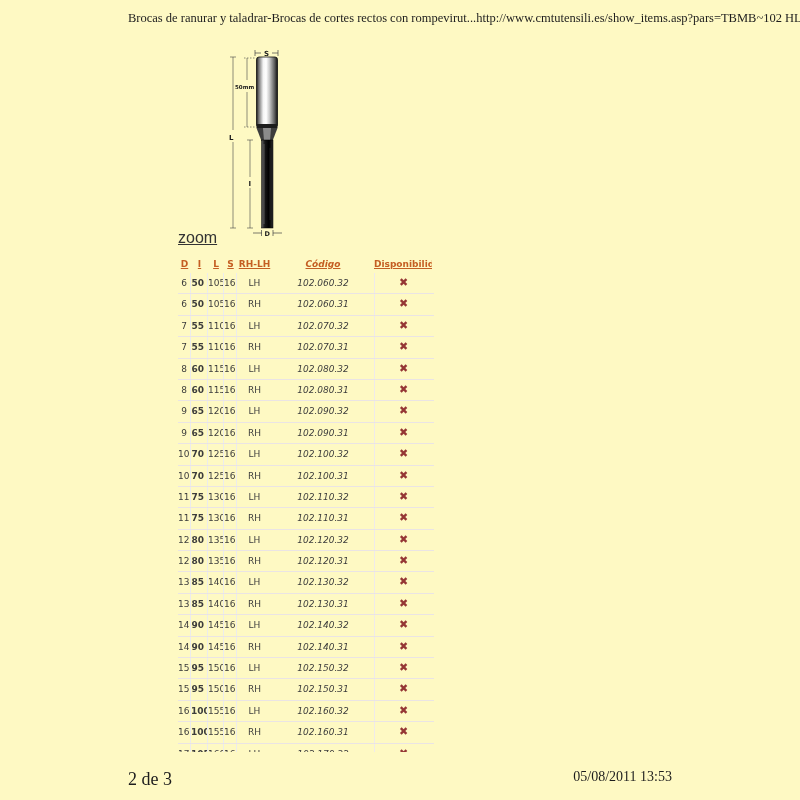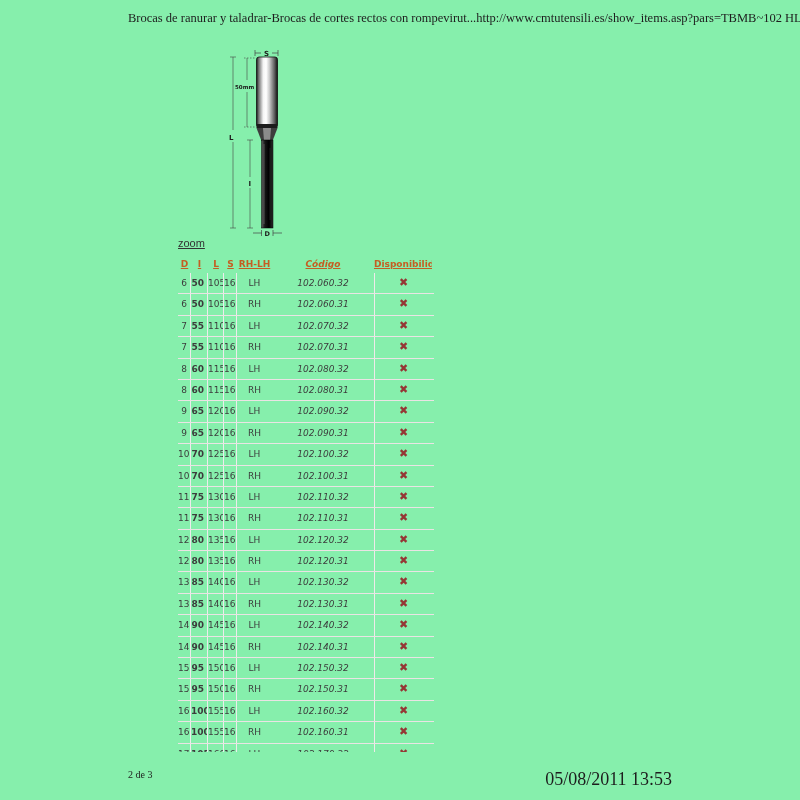--- a/index.html
+++ b/index.html
@@ -1,43 +1,43 @@
 <!DOCTYPE html>
 <html style="--accent: #c45e22; --xcolor: #953735;"><head>
 <meta charset="utf-8">
 <style>
   html,body{margin:0;padding:0;}
   .page{
     position:relative;
     width:800px;height:800px;
-    background:#86efac;
+    background:#fef9c3;
     overflow:hidden;
     font-family:"Liberation Sans",sans-serif;
   }
   
   .print-header{
     position:absolute;left:128px;top:11px;width:546px;
     display:flex;justify-content:space-between;
     font-family:"Liberation Serif",serif;
     font-size:12.5px;color:#1d1d1d;white-space:nowrap;
   }
   .print-footer-left{
     position:absolute;left:128px;top:769px;
-    font-family:"Liberation Serif",serif;font-size:10px;color:#1d1d1d;text-align:center;
+    font-family:"Liberation Serif",serif;font-size:18px;color:#1d1d1d;text-align:center;
   }
   .print-footer-right{
     position:absolute;right:128px;top:769px;
-    font-family:"Liberation Serif",serif;font-size:18px;color:#1d1d1d;
+    font-family:"Liberation Serif",serif;font-size:14px;color:#1d1d1d;
   }
   
   .diagram{position:absolute;left:226px;top:44px;width:72px;height:195px;}
   
   .zoom-link{
-    position:absolute;left:178px;top:237px;
-    font-size:11px;color:#333;text-decoration:underline;cursor:pointer;
+    position:absolute;left:178px;top:229px;
+    font-size:16px;color:#333;text-decoration:underline;cursor:pointer;
   }
   
   .items-table{
     position:absolute;left:178px;top:254px;width:256px;height:498px;
     overflow:hidden;
     font-family:"DejaVu Sans",sans-serif;
     font-size:9px;color:#3c3c3c;
   }
   .thead{display:flex;height:19px;align-items:center;}
   .thead .cell{

